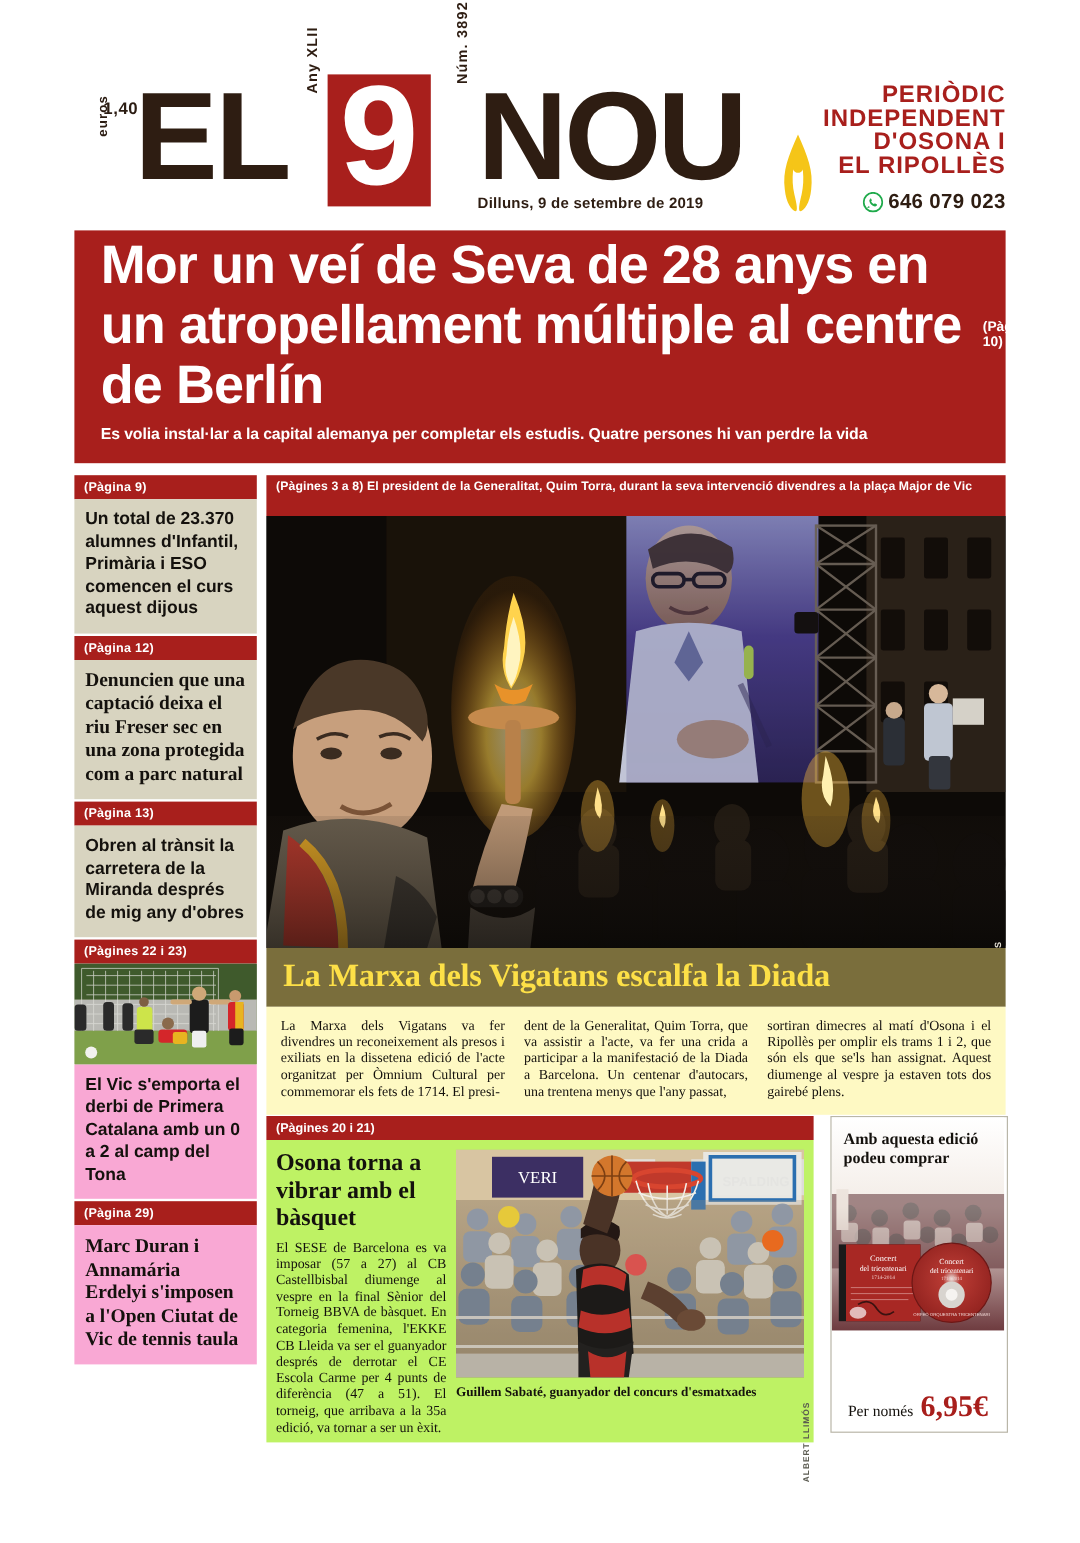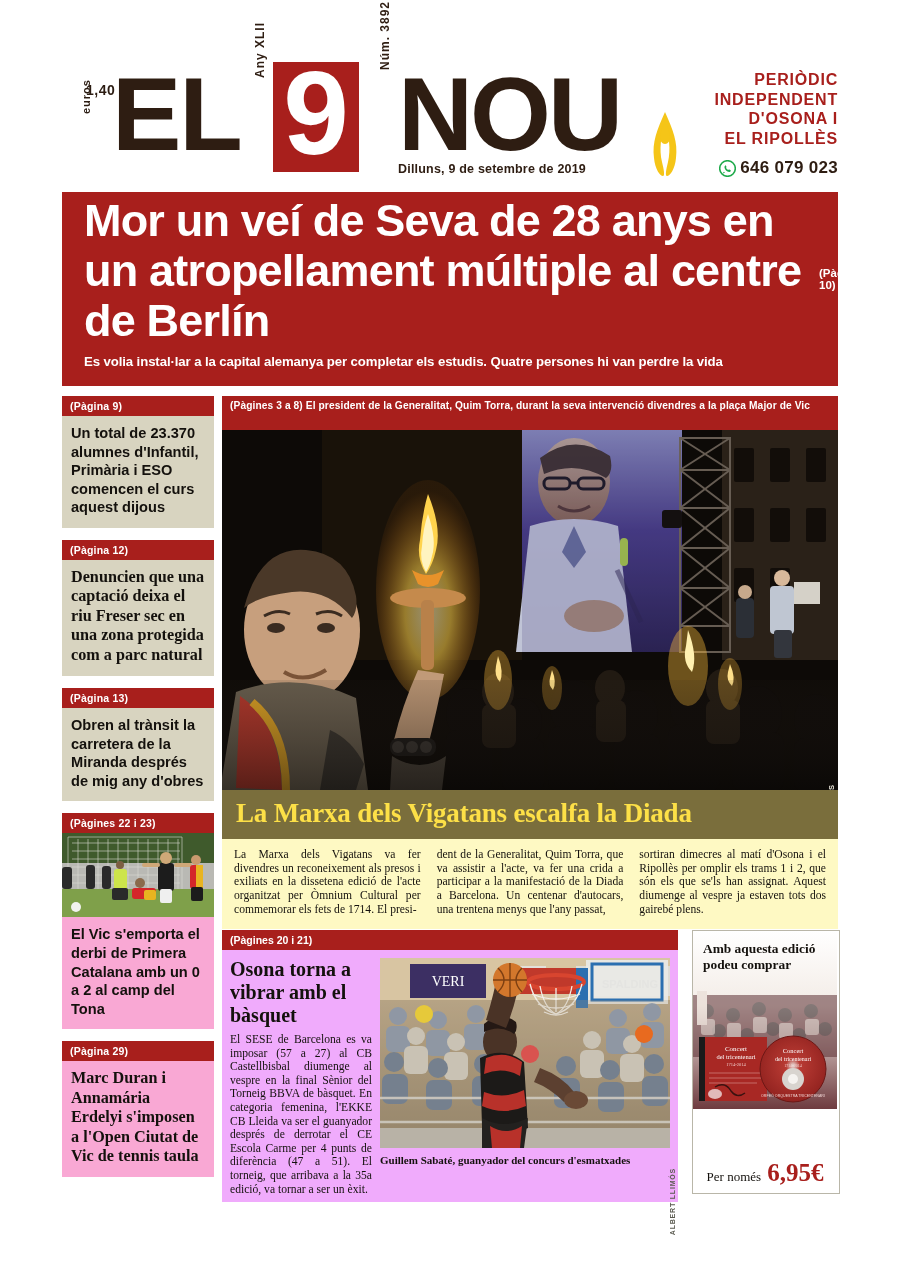--- a/index.html
+++ b/index.html
@@ -58,21 +58,21 @@
     font-size:104px;line-height:104px;font-weight:bold;
     color:#2e1d12;letter-spacing:-3px;
   }
   .ribbon{position:absolute;left:648px;top:108px;width:34px;height:70px;}
   .date-line{
     position:absolute;left:398px;top:162px;
     font-size:12.5px;font-weight:bold;color:#2e1d12;letter-spacing:.2px;
   }
   .strap{
     position:absolute;right:62px;top:70px;width:190px;text-align:right;
-    color:#a81f1c;font-weight:bold;font-size:16px;line-height:19.5px;
+    color:#a81f1c;font-weight:bold;font-size:20px;line-height:19.5px;
     letter-spacing:.8px;
   }
   .phone-row{
     position:absolute;right:62px;top:158px;
     display:flex;align-items:center;justify-content:flex-end;gap:4px;
   }
   .wa-icon{width:17px;height:17px;}
   .phone-num{font-size:17px;font-weight:bold;color:#2e1d12;letter-spacing:.3px;}
 
   
@@ -88,21 +88,21 @@
     position:absolute;left:757px;top:75px;
     font-size:11.5px;font-weight:bold;
   }
   .headline-sub{
     position:absolute;left:22px;top:162px;width:745px;
     font-size:13.2px;font-weight:bold;letter-spacing:-.1px;
   }
 
   
   .sidebar{position:absolute;left:62px;top:396px;width:152px;}
-  .sb-item{margin-bottom:12px;}
+  .sb-item{margin-bottom:2px;}
   .sb-tag{
     background:#a81f1c;color:#fff;font-size:10.5px;font-weight:bold;
     padding:4px 8px 4px 8px;letter-spacing:.2px;
   }
   .sb-body{padding:8px 9px 11px 9px;}
   .sb-body.beige{background:#d8d4c0;}
   .sb-body.green{background:#f9a8d4;}
   .sb-title{font-size:14.6px;line-height:18.6px;font-weight:bold;color:#14110d;}
   .sb-title.serif{font-family:"Liberation Serif", serif;font-size:16.2px;line-height:19.4px;font-weight:bold;}
   .sb-photo{width:152px;height:84px;display:block;}
@@ -132,21 +132,21 @@
     flex:1;font-family:"Liberation Serif", serif;
     font-size:11.6px;line-height:13.7px;color:#14110d;text-align:justify;
   }
 
   
   .bb-block{position:absolute;left:222px;top:930px;width:456px;}
   .bb-tag{
     background:#a81f1c;color:#fff;font-size:10.5px;font-weight:bold;
     padding:4px 0 4px 8px;
   }
-  .bb-body{background:#f0abfc;display:flex;padding:8px 8px 6px 8px;}
+  .bb-body{background:#bef264;display:flex;padding:8px 8px 6px 8px;}
   .bb-left{width:142px;padding-right:8px;}
   .bb-title{
     font-family:"Liberation Serif", serif;font-weight:bold;
     font-size:20px;line-height:23px;color:#14110d;margin-bottom:6px;
   }
   .bb-text{
     font-family:"Liberation Serif", serif;font-size:11.6px;line-height:13.6px;
     color:#14110d;text-align:justify;
   }
   .bb-right{position:relative;flex:1;}

